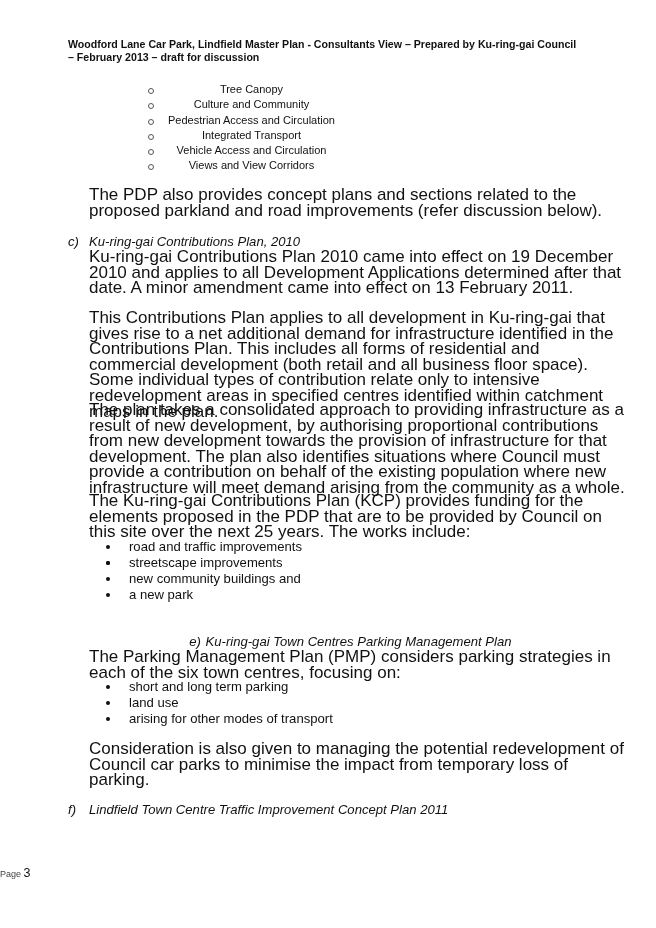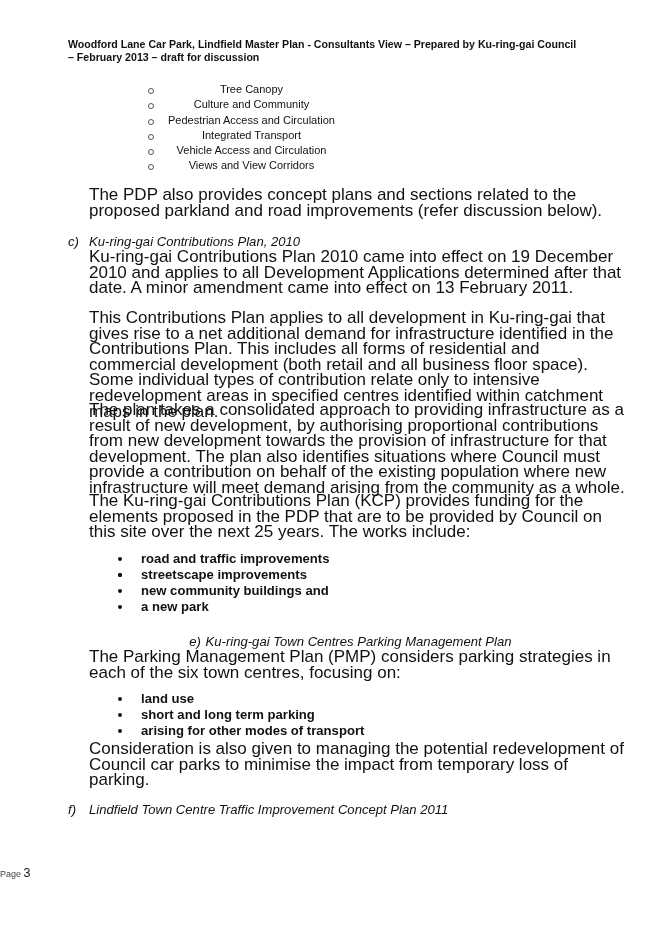--- a/index.html
+++ b/index.html
@@ -19,21 +19,21 @@
     .sub-list li .marker {
       position: absolute; left: 0; top: 6px; width: 4px; height: 4px;
       border: 1px solid #555; border-radius: 50%;
     }
     .para { position: absolute; left: 89px; width: 540px; margin: 0; }
     .section-head {
       position: absolute; left: 68px; width: 560px; margin: 0;
       font-style: italic; font-size: 13.1px; line-height: 15.6px;
     }
     .section-head .letter { display: inline-block; width: 21px; }
-    .bullet-list { position: absolute; left: 89px; margin: 12px; padding: 0; list-style: none; font-weight: bold; }
+    .bullet-list { position: absolute; left: 89px; margin: 0; padding: 0; list-style: none; }
     .bullet-list li { position: relative; padding-left: 40px; font-size: 13.1px; line-height: 16px; }
     .bullet-list li .dot {
       position: absolute; left: 17px; top: 6px; width: 4px; height: 4px;
       background: #111; border-radius: 50%;
     }
     .footer {
       position: absolute; left: 0; top: 866px; width: 652px; text-align: left;
       font-size: 9px; color: #444;
     }
     .footer .num { font-size: 12.5px; color: #111; }
@@ -72,22 +72,22 @@
   <li><span class="dot"></span><span>new community buildings and</span></li>
   <li><span class="dot"></span><span>a new park</span></li>
 </ul>
 
 <p class="section-head" style="top:634px;text-align:center;">
   <span class="letter">e)</span><span>Ku-ring-gai Town Centres Parking Management Plan</span>
 </p>
 <p class="para body-text" style="top:649px;">The Parking Management Plan (PMP) considers parking strategies in each of the six town centres, focusing on:</p>
 
 <ul class="bullet-list" style="top:679px;">
+  <li><span class="dot"></span><span>short and long term parking</span></li>
   <li><span class="dot"></span><span>land use</span></li>
-  <li><span class="dot"></span><span>short and long term parking</span></li>
   <li><span class="dot"></span><span>arising for other modes of transport</span></li>
 </ul>
 
 <p class="para body-text" style="top:741px;">Consideration is also given to managing the potential redevelopment of Council car parks to minimise the impact from temporary loss of parking.</p>
 
 <p class="section-head" style="top:802px;">
   <span class="letter">f)</span><span>Lindfield Town Centre Traffic Improvement Concept Plan 2011</span>
 </p>
 
 <div class="footer">

